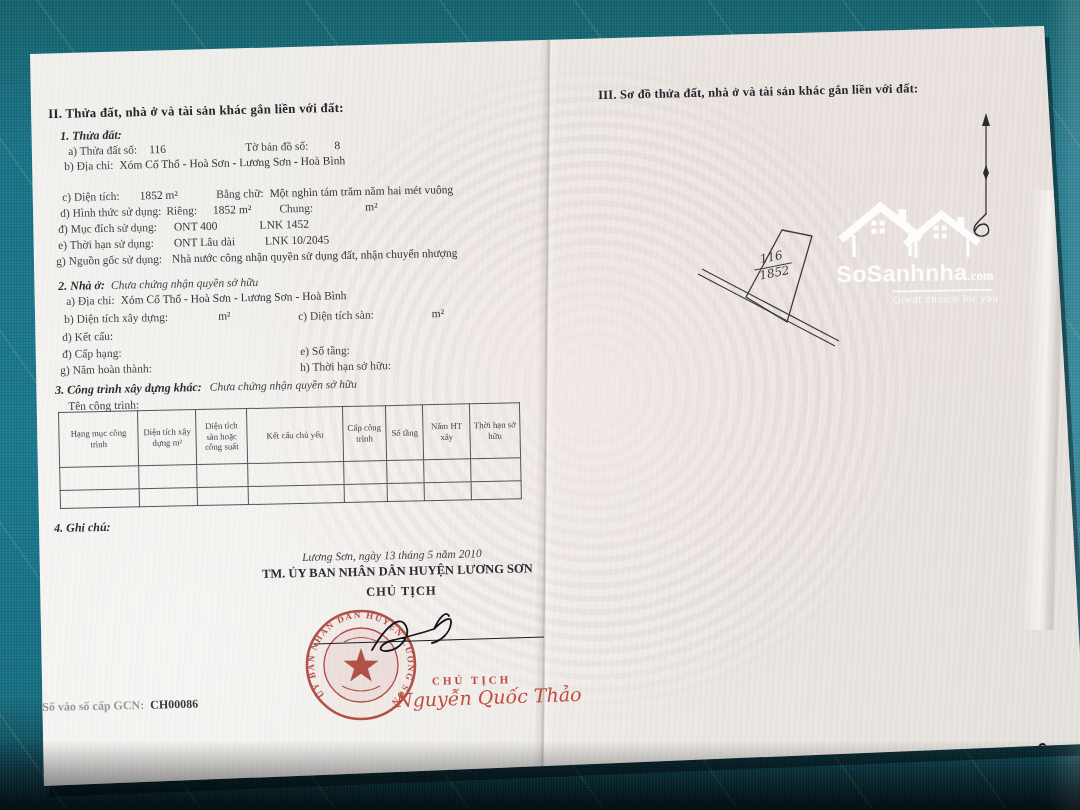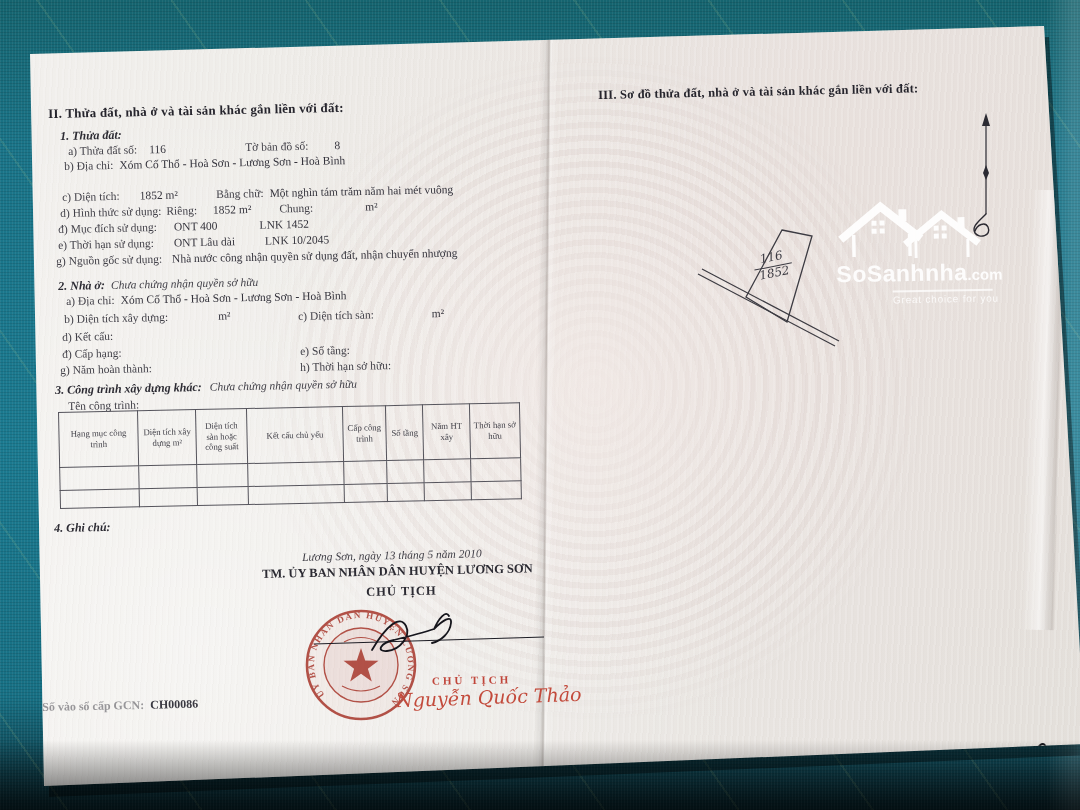--- a/index.html
+++ b/index.html
@@ -71,21 +71,21 @@
   .fraction{position:absolute;left:748px;top:251px;width:50px;text-align:center;transform:rotate(-11deg);
     font-style:italic;color:#3a3941;font-size:12px;line-height:1.15;font-family:"DejaVu Serif",serif;}
   .fraction .num{display:inline-block;border-bottom:1.2px solid #3a3941;padding:0 8px 1px;}
   .fraction .den{display:block;}
   .north-arrow{position:absolute;left:962px;top:110px;}
   .pen-mark{position:absolute;left:1028px;top:736px;}
 
   .logo{position:absolute;left:836px;top:196px;width:156px;transform:rotate(-1deg);color:#ffffff;opacity:.92;}
   .logo-text{margin-top:-4px;white-space:nowrap;}
   .logo-brand{font-weight:bold;font-size:23px;font-family:"Liberation Sans",sans-serif;letter-spacing:.5px;}
-  .logo-tld{font-size:15px;font-family:Liberation Sans, sans-serif;font-weight:bold;}
+  .logo-tld{font-size:13px;font-family:Liberation Serif, serif;font-weight:bold;}
   .logo-rule{height:1.5px;background:rgba(255,255,255,.8);margin:3px 0 2px 56px;}
   .logo-tagline{font-size:10px;font-family:"Liberation Sans",sans-serif;letter-spacing:.8px;
     color:rgba(255,255,255,.88);margin-left:56px;white-space:nowrap;}
 
   .serial .lbl{opacity:.5;}
   .serial{font-weight:bold;font-size:12px;color:#3a3942;}
 </style>
 </head>
 <body>
 

